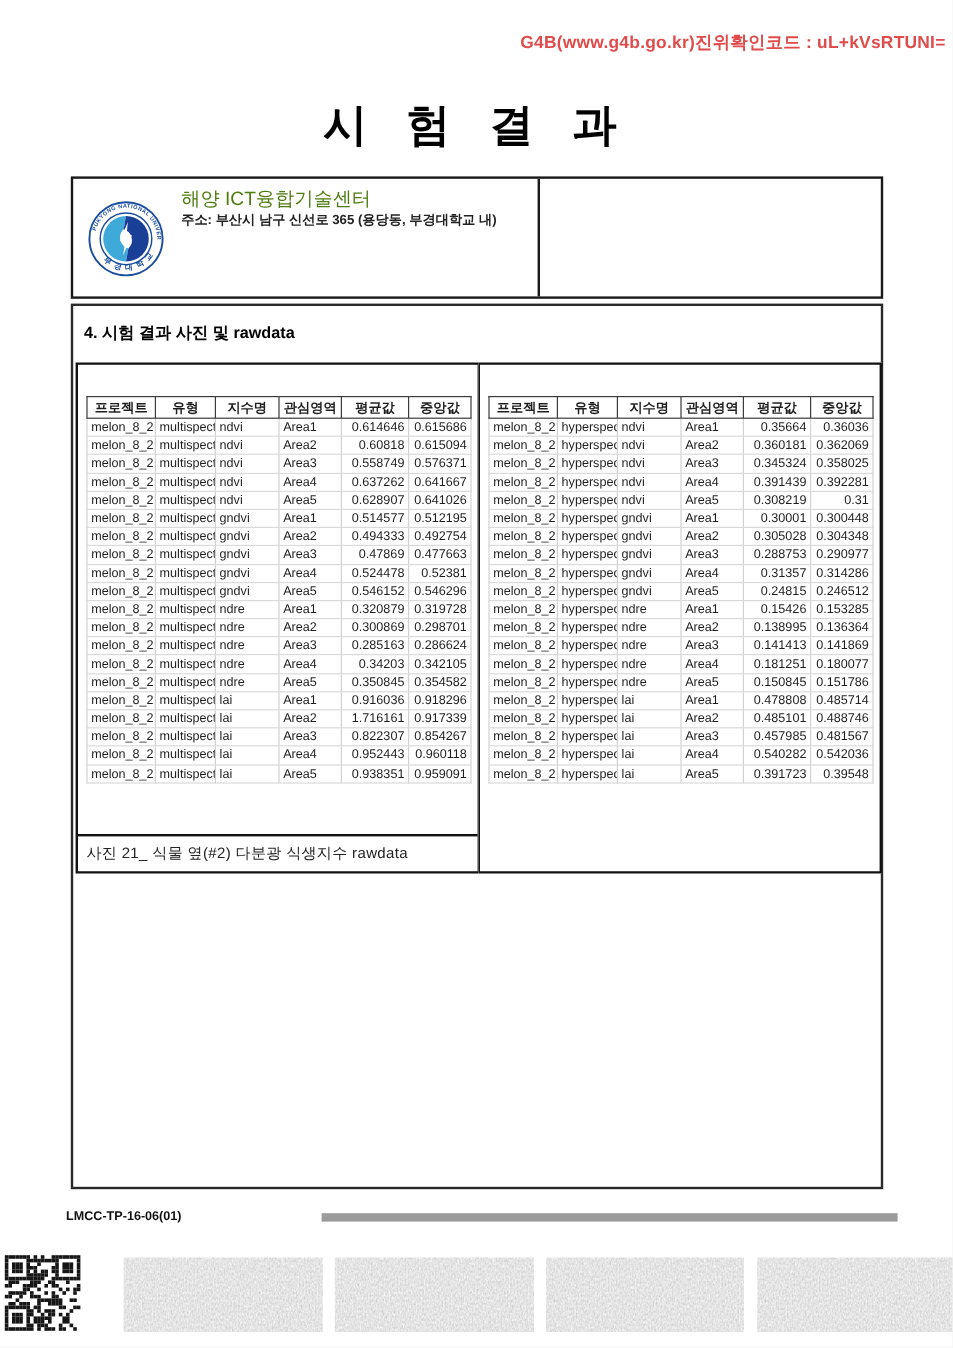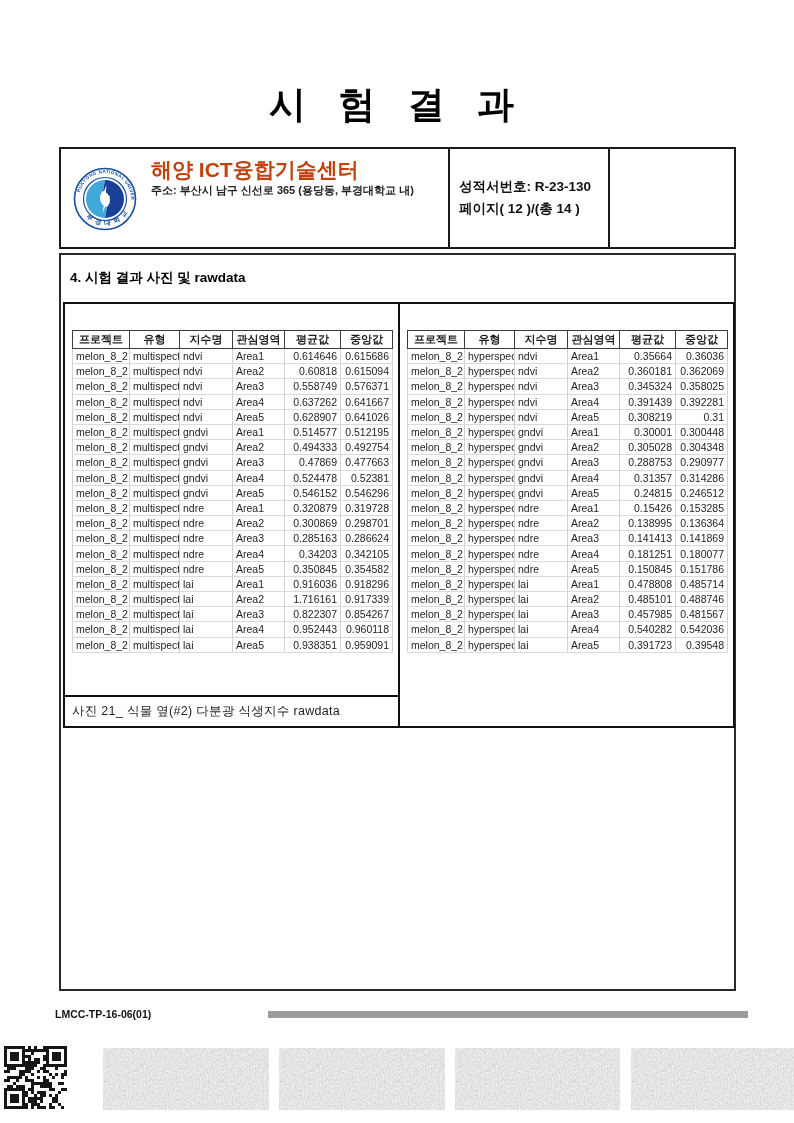--- a/index.html
+++ b/index.html
@@ -9,21 +9,21 @@
   .verify-code { position:absolute; top:26px; right:6px; font-size:14.5px; font-weight:bold; color:#e04b4b; letter-spacing:0.2px; }
 
   .doc-title { position:absolute; top:80px; left:0; width:100%; text-align:center; font-size:37px; font-weight:bold; color:#000; letter-spacing:11px; }
 
   
   .header-box { position:absolute; left:59px; top:147px; width:677px; height:102px; border:2px solid #1a1a1a; display:flex; background:#fff; }
   .org-cell { width:389px; border-right:2px solid #1a1a1a; display:flex; padding:7px 8px 6px 12px; }
   .logo-wrap { width:70px; display:flex; align-items:center; }
   .org-text { flex:1; padding-left:8px; padding-top:1px; }
   .org-line1 { font-size:15px; font-weight:bold; color:#111; line-height:1.25; }
-  .org-line2 { font-size:21px; font-weight:bold; color:#c2410c; line-height:1.2; }
+  .org-line2 { font-size:16px; font-weight:normal; color:#4d7c0f; line-height:1.2; }
   .org-en   { font-size:11px; color:#555; line-height:1.35; letter-spacing:0.3px; margin-top:1px; }
   .org-addr { font-size:11px; font-weight:bold; color:#222; line-height:1.5; }
   .org-tel  { font-size:11px; font-weight:bold; color:#222; line-height:1.5; }
   .org-tel .fax { margin-left:26px; }
   .report-cell { width:160px; border-right:2px solid #1a1a1a; display:flex; flex-direction:column; justify-content:center; padding-left:9px; }
   .report-no { font-size:13.5px; font-weight:bold; color:#111; line-height:1.6; white-space:nowrap; }
   .page-info { font-size:13.5px; font-weight:bold; color:#111; line-height:1.6; white-space:nowrap; }
   .empty-cell { flex:1; }
 
   
@@ -58,20 +58,21 @@
   .qr-code div { position:absolute; width:3px; height:3px; background:#161616; }
 
   .noise-strip { position:absolute; top:1048px; height:62px; }
   .noise-strip svg { display:block; width:100%; height:100%; }
 </style>
 </head>
 <body>
 
 <div class="page">
 
+  <div class="verify-code">G4B(www.g4b.go.kr)진위확인코드 : uL+kVsRTUNI=</div>
 
   <div class="doc-title">시 험 결 과</div>
 
   <div class="header-box">
     <div class="org-cell">
       <div class="logo-wrap">
         <svg width="64" height="64" viewBox="0 0 64 64">
           <circle cx="32" cy="32" r="30.5" fill="#ffffff" stroke="#1a4e9e" stroke-width="1.6"></circle>
           <circle cx="32" cy="32" r="21.5" fill="#ffffff" stroke="#1a4e9e" stroke-width="1.2"></circle>
           <defs>
@@ -86,24 +87,20 @@
           </text>
           <path d="M32 13 A19 19 0 0 0 32 51 L34 40 A9.5 9.5 0 0 1 30 24 L32 13 Z" fill="#3fa9d9"></path>
           <path d="M32 51 A19 19 0 0 0 32 13 L30 24 A9.5 9.5 0 0 1 34 40 L32 51 Z" fill="#1a3f97"></path>
           <path d="M33.5 18 L27 34 L31.5 34 L29.5 46 L37 29 L32.5 29 Z" fill="#ffffff"></path>
         </svg>
       </div>
       <div class="org-text">
         <div class="org-line2">해양 ICT융합기술센터</div>
         <div class="org-addr">주소: 부산시 남구 신선로 365 (용당동, 부경대학교 내)</div>
       </div>
-    </div>
-    <div class="report-cell">
-      <div class="report-no">성적서번호: R-23-130</div>
-      <div class="page-info">페이지( 12 )/(총 14 )</div>
     </div>
     <div class="empty-cell"></div>
   </div>
 
   <div class="content-box">
     <div class="section-title">4. 시험 결과 사진 및 rawdata</div>
 
     <div class="photo-grid">
       <div class="photo-cell left">
         <div class="excel-wrap">

